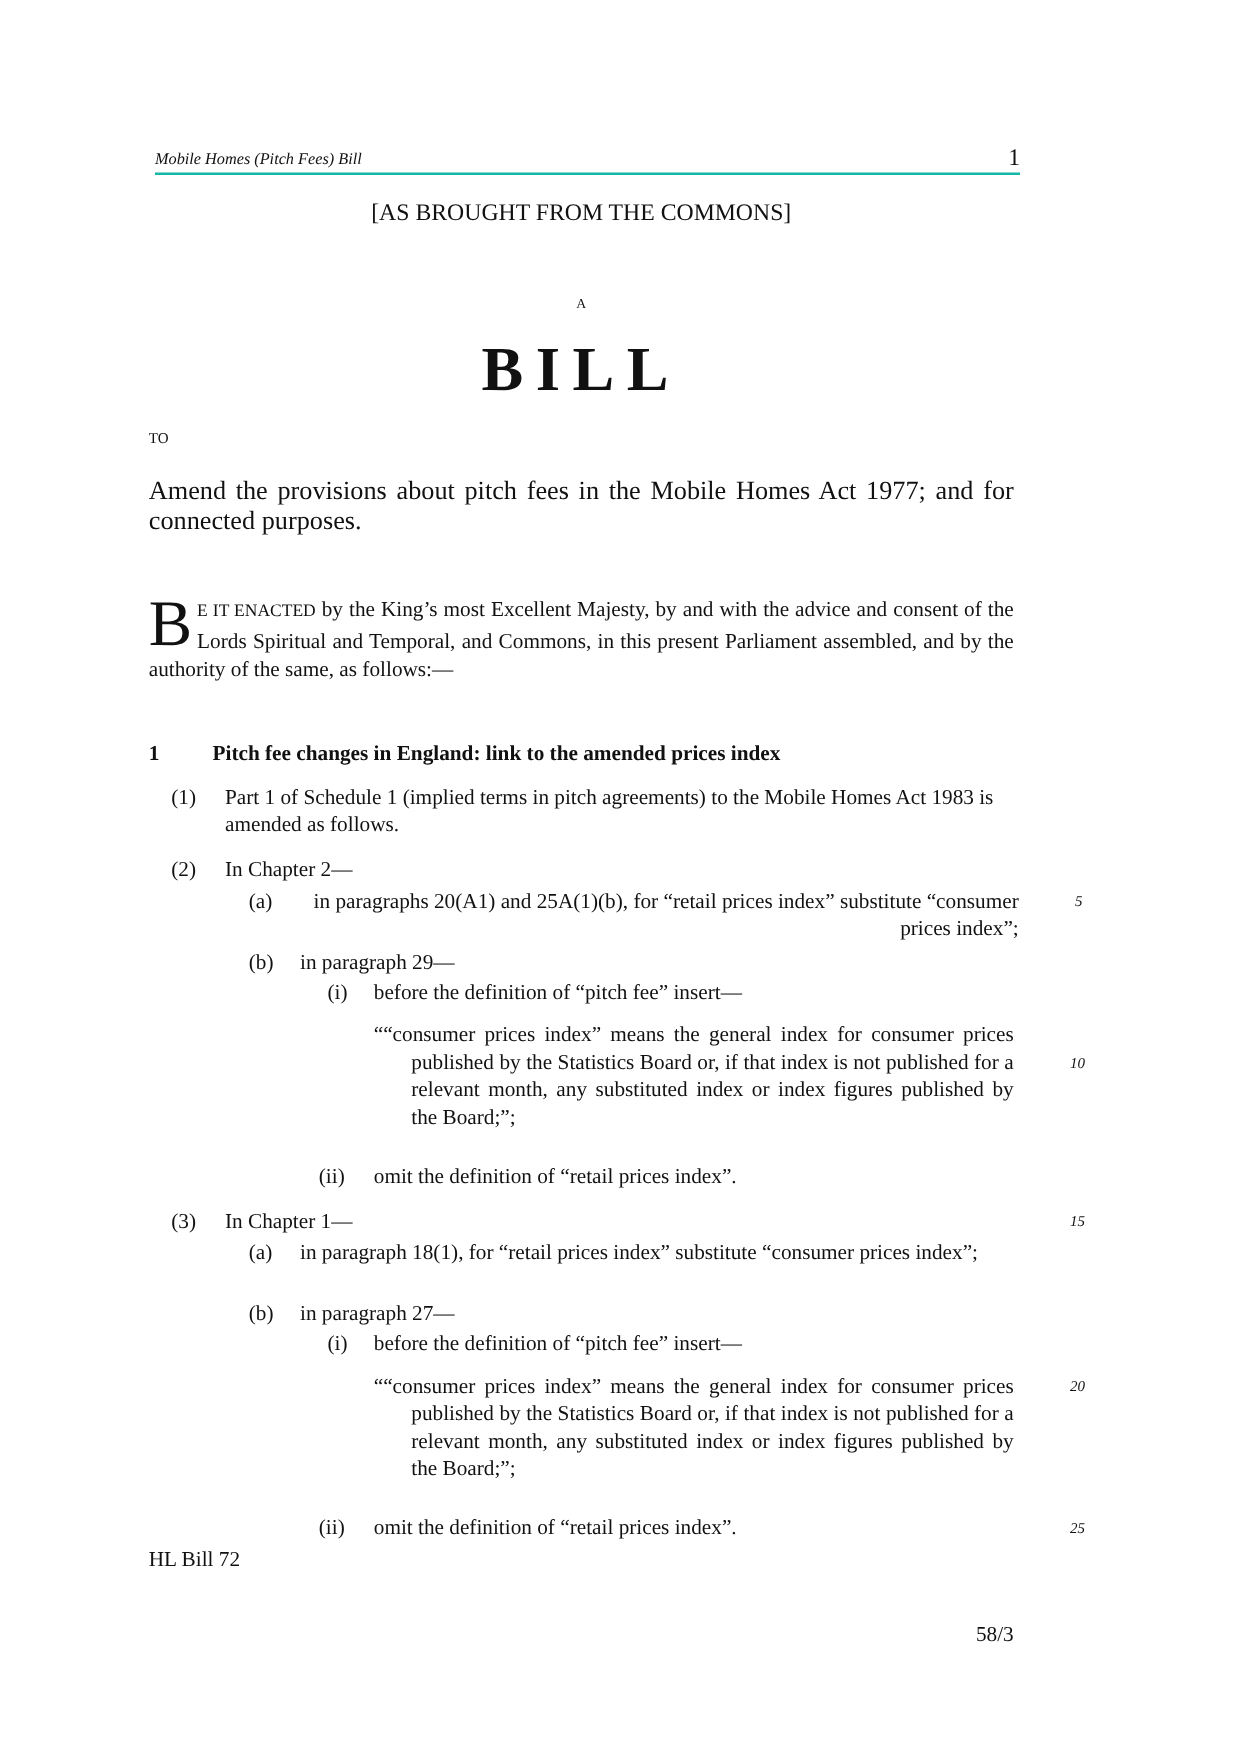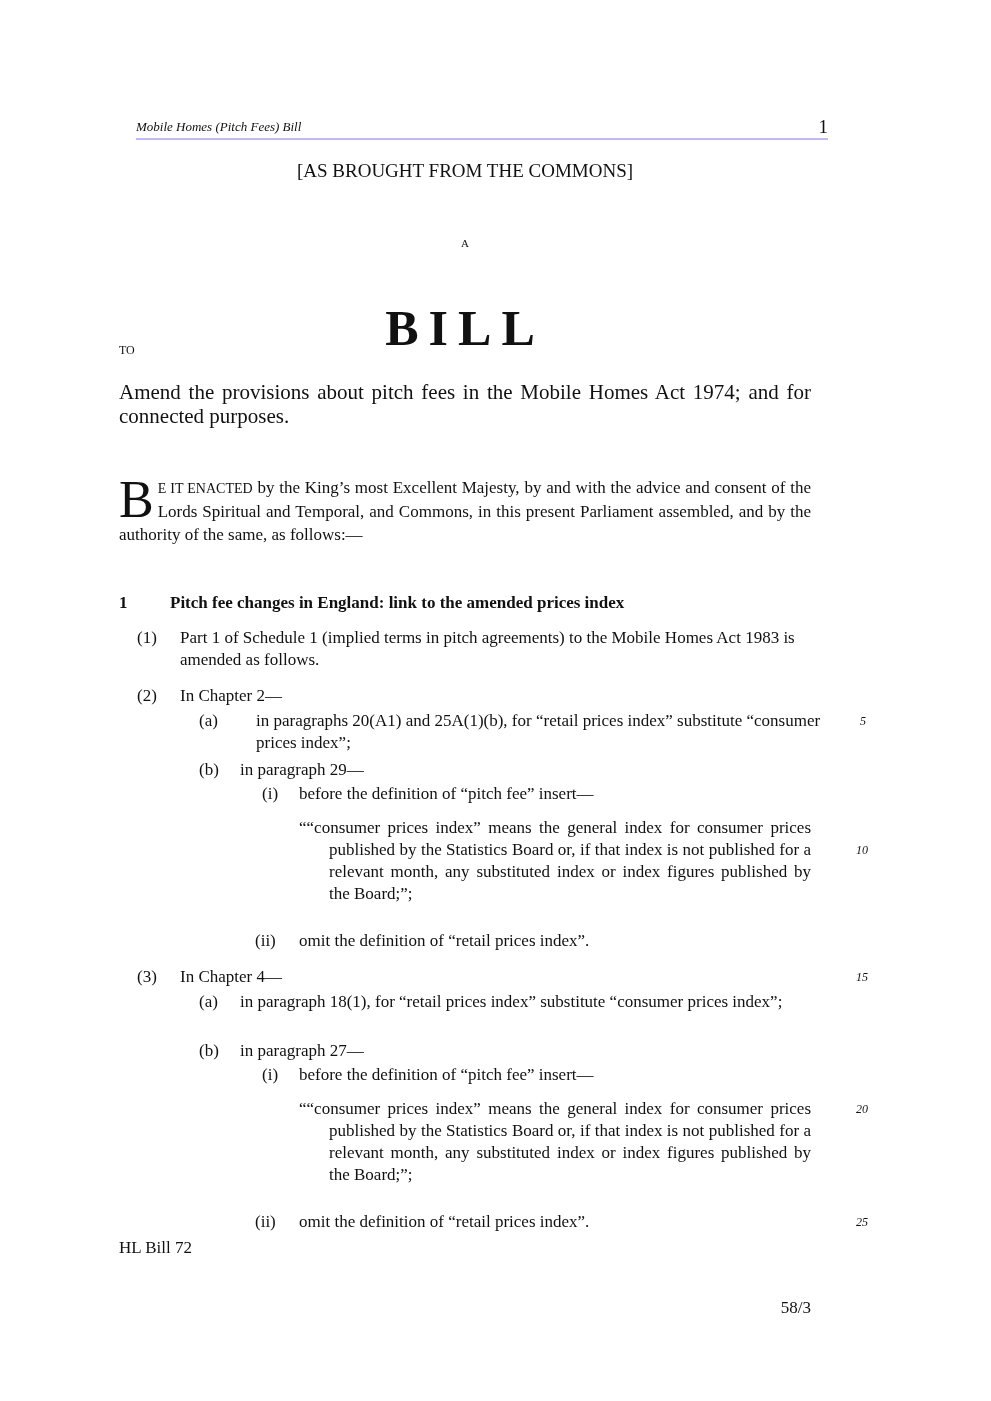--- a/index.html
+++ b/index.html
@@ -1,23 +1,23 @@
 <!DOCTYPE html>
 <html><head>
 <meta charset="utf-8">
 <style>
   html, body { margin: 0; padding: 0; background: #ffffff; }
   body { width: 991px; height: 1401px; position: relative; font-family: "Liberation Serif", "DejaVu Serif", serif; color: #111; }
   .abs { position: absolute; }
-  .running-head { left: 136px; top: 118px; width: 692px; height: 20px; border-bottom: 2px solid #c4b5fd; }
+  .running-head { left: 124px; top: 118px; width: 692px; height: 20px; border-bottom: 2px solid #14b8a6; }
   .running-title { position: absolute; left: 0; top: 1px; font-style: italic; font-size: 13px; }
   .page-num { position: absolute; right: 0; top: -2px; font-size: 19px; }
   .brought { left: 119px; top: 160px; width: 692px; text-align: center; font-size: 19px; }
   .a-label { left: 119px; top: 237px; width: 692px; text-align: center; font-size: 11px; }
-  .bill-title { left: 119px; top: 266px; width: 692px; text-align: center; font-size: 50px; font-weight: bold; letter-spacing: 10px; margin-top: 33px; }
+  .bill-title { left: 119px; top: 266px; width: 692px; text-align: center; font-size: 50px; font-weight: bold; letter-spacing: 10px; }
   .to-label { left: 119px; top: 343px; width: 692px; font-size: 12px; }
   .long-title { left: 119px; top: 380px; width: 692px; font-size: 21px; line-height: 24px; text-align: justify; }
   .enacting { left: 119px; top: 476px; width: 692px; font-size: 17px; line-height: 23px; text-align: justify; }
   .dropcap { float: left; font-size: 52px; line-height: 44px; margin: 2px 4px 0 0; }
   .smallcaps { font-variant: small-caps; font-size: 14px; }
   .section-heading { left: 119px; top: 593px; width: 692px; font-size: 17px; font-weight: bold; }
   .section-num { position: absolute; left: 0; }
   .section-title { position: absolute; left: 51px; }
   .txt { font-size: 17px; line-height: 22px; }
   .just { text-align: justify; }
@@ -31,50 +31,50 @@
 <div class="abs running-head">
   <span class="running-title">Mobile Homes (Pitch Fees) Bill</span>
   <span class="page-num">1</span>
 </div>
 
 <div class="abs brought">[AS BROUGHT FROM THE COMMONS]</div>
 <div class="abs a-label">A</div>
 <div class="abs bill-title">BILL</div>
 <div class="abs to-label">TO</div>
 
-<div class="abs long-title">Amend the provisions about pitch fees in the Mobile Homes Act 1974; and for connected purposes.</div>
+<div class="abs long-title">Amend the provisions about pitch fees in the Mobile Homes Act 1977; and for connected purposes.</div>
 
 <div class="abs enacting">
   <span class="dropcap">B</span><span class="smallcaps">E IT ENACTED</span><span> by the King’s most Excellent Majesty, by and with the advice and consent of the Lords Spiritual and Temporal, and Commons, in this present Parliament assembled, and by the authority of the same, as follows:—</span>
 </div>
 
 <div class="abs section-heading">
   <span class="section-num">1</span>
   <span class="section-title">Pitch fee changes in England: link to the amended prices index</span>
 </div>
 
 <div class="abs txt" style="left:137px;top:627px;">(1)</div>
 <div class="abs txt" style="left:180px;top:627px;width:631px;">Part 1 of Schedule 1 (implied terms in pitch agreements) to the Mobile Homes Act 1983 is amended as follows.</div>
 
 <div class="abs txt" style="left:137px;top:685px;">(2)</div>
 <div class="abs txt" style="left:180px;top:685px;">In Chapter 2—</div>
 <div class="abs txt" style="left:199px;top:710px;">(a)</div>
-<div class="abs txt" style="left:256px;top:710px;width:571px;">in paragraphs 20(A1) and 25A(1)(b), for “retail prices index” substitute “consumer prices index”;</div>
+<div class="abs txt" style="left:244px;top:710px;width:571px;text-align:right;">in paragraphs 20(A1) and 25A(1)(b), for “retail prices index” substitute “consumer prices index”;</div>
 <div class="abs txt" style="left:199px;top:759px;">(b)</div>
 <div class="abs txt" style="left:240px;top:759px;">in paragraph 29—</div>
 <div class="abs txt" style="left:262px;top:783px;">(i)</div>
 <div class="abs txt" style="left:299px;top:783px;">before the definition of “pitch fee” insert—</div>
 <div class="abs txt just" style="left:329px;top:817px;width:482px;text-indent:0;padding-left:30px;margin-left:-30px;">
   <div style="text-indent:-30px;">““consumer prices index” means the general index for consumer prices published by the Statistics Board or, if that index is not published for a relevant month, any substituted index or index figures published by the Board;”;</div>
 </div>
 <div class="abs txt" style="left:255px;top:930px;">(ii)</div>
 <div class="abs txt" style="left:299px;top:930px;">omit the definition of “retail prices index”.</div>
 
 <div class="abs txt" style="left:137px;top:966px;">(3)</div>
-<div class="abs txt" style="left:180px;top:966px;">In Chapter 4—</div>
+<div class="abs txt" style="left:180px;top:966px;">In Chapter 1—</div>
 <div class="abs txt" style="left:199px;top:991px;">(a)</div>
 <div class="abs txt" style="left:240px;top:991px;width:571px;">in paragraph 18(1), for “retail prices index” substitute “consumer prices index”;</div>
 <div class="abs txt" style="left:199px;top:1040px;">(b)</div>
 <div class="abs txt" style="left:240px;top:1040px;">in paragraph 27—</div>
 <div class="abs txt" style="left:262px;top:1064px;">(i)</div>
 <div class="abs txt" style="left:299px;top:1064px;">before the definition of “pitch fee” insert—</div>
 <div class="abs txt just" style="left:329px;top:1098px;width:482px;padding-left:30px;margin-left:-30px;">
   <div style="text-indent:-30px;">““consumer prices index” means the general index for consumer prices published by the Statistics Board or, if that index is not published for a relevant month, any substituted index or index figures published by the Board;”;</div>
 </div>
 <div class="abs txt" style="left:255px;top:1211px;">(ii)</div>

